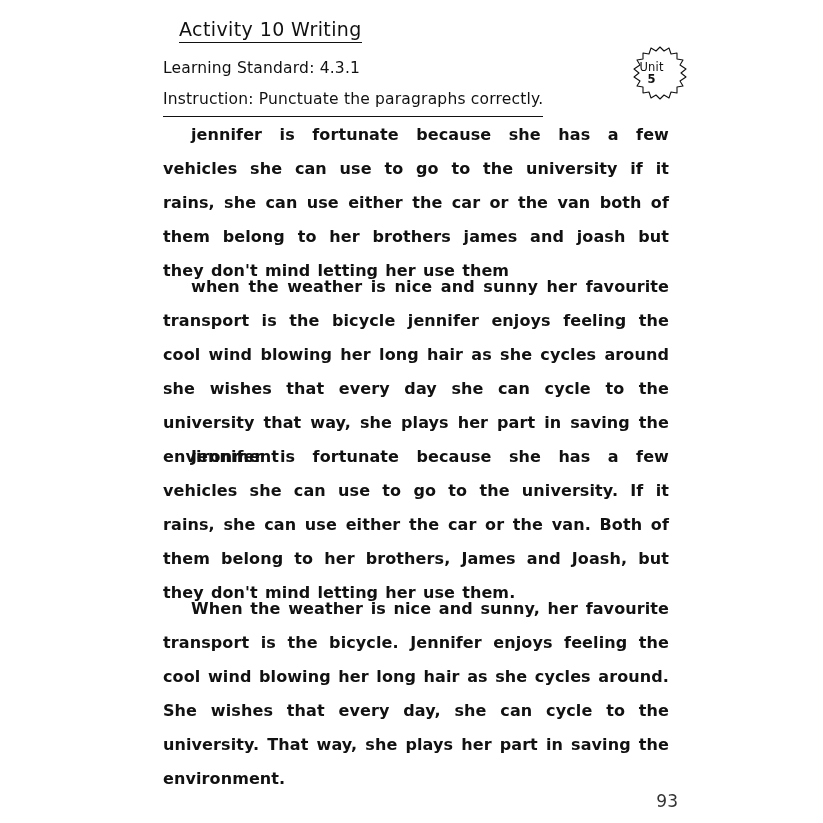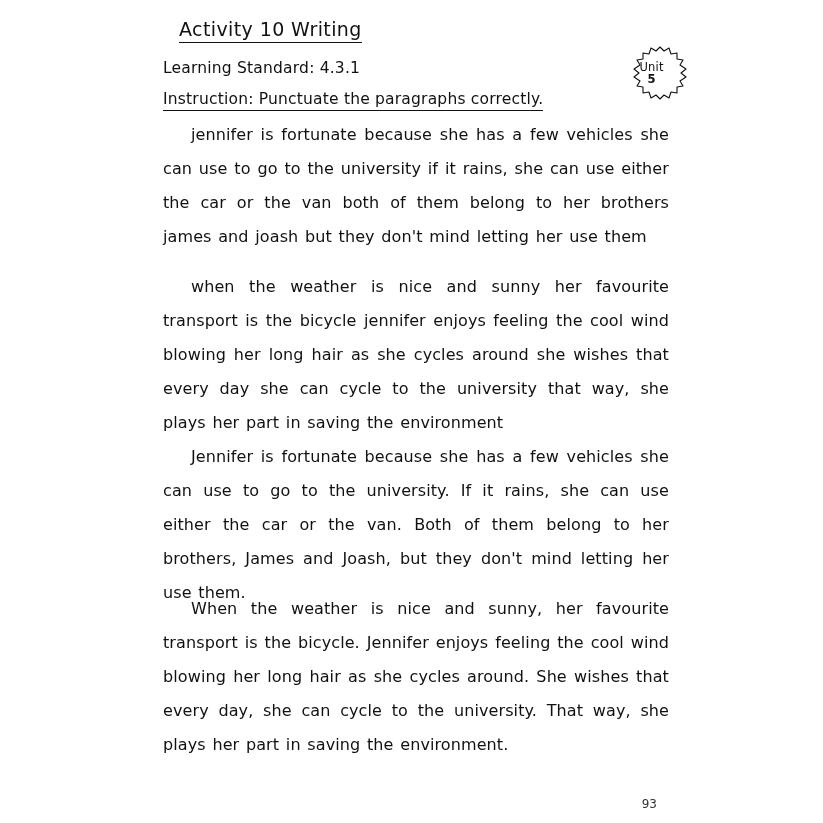--- a/index.html
+++ b/index.html
@@ -69,52 +69,53 @@
   .subline {
     position: absolute;
     left: 163px;
     font-size: 15.5px;
     letter-spacing: .2px;
   }
   .subline.standard { top: 59px; }
   .subline.instruction {
     top: 90px;
     border-bottom: 1.4px solid #111;
-    padding-bottom: 2px;
+    padding-bottom: 8px;
     display: inline-block;
   }
 
   
   .block {
     position: absolute;
     left: 163px;
     width: 506px;
     font-size: 16px;
     line-height: 34px;
     text-align: justify;
     text-align-last: left;
     letter-spacing: .1px;
     word-spacing: 1.5px;
   }
   .block p {
     margin: 0;
+    font-weight: bold;
   }
   .block p.indent {
     text-indent: 28px;
   }
   .block-a { top: 118px; }
   .block-b { top: 270px; }
   .block-c { top: 440px; }
   .block-d { top: 592px; }
 
   .page-num {
     position: absolute;
-    right: 166px;
+    right: 145px;
     bottom: 12px;
-    font-size: 12px;
+    font-size: 17px;
     color: #333;
     margin-left: 23px;
   }
 </style>
 </head>
 <body>
 
 <div class="page">
 
   <div class="unit-badge">

